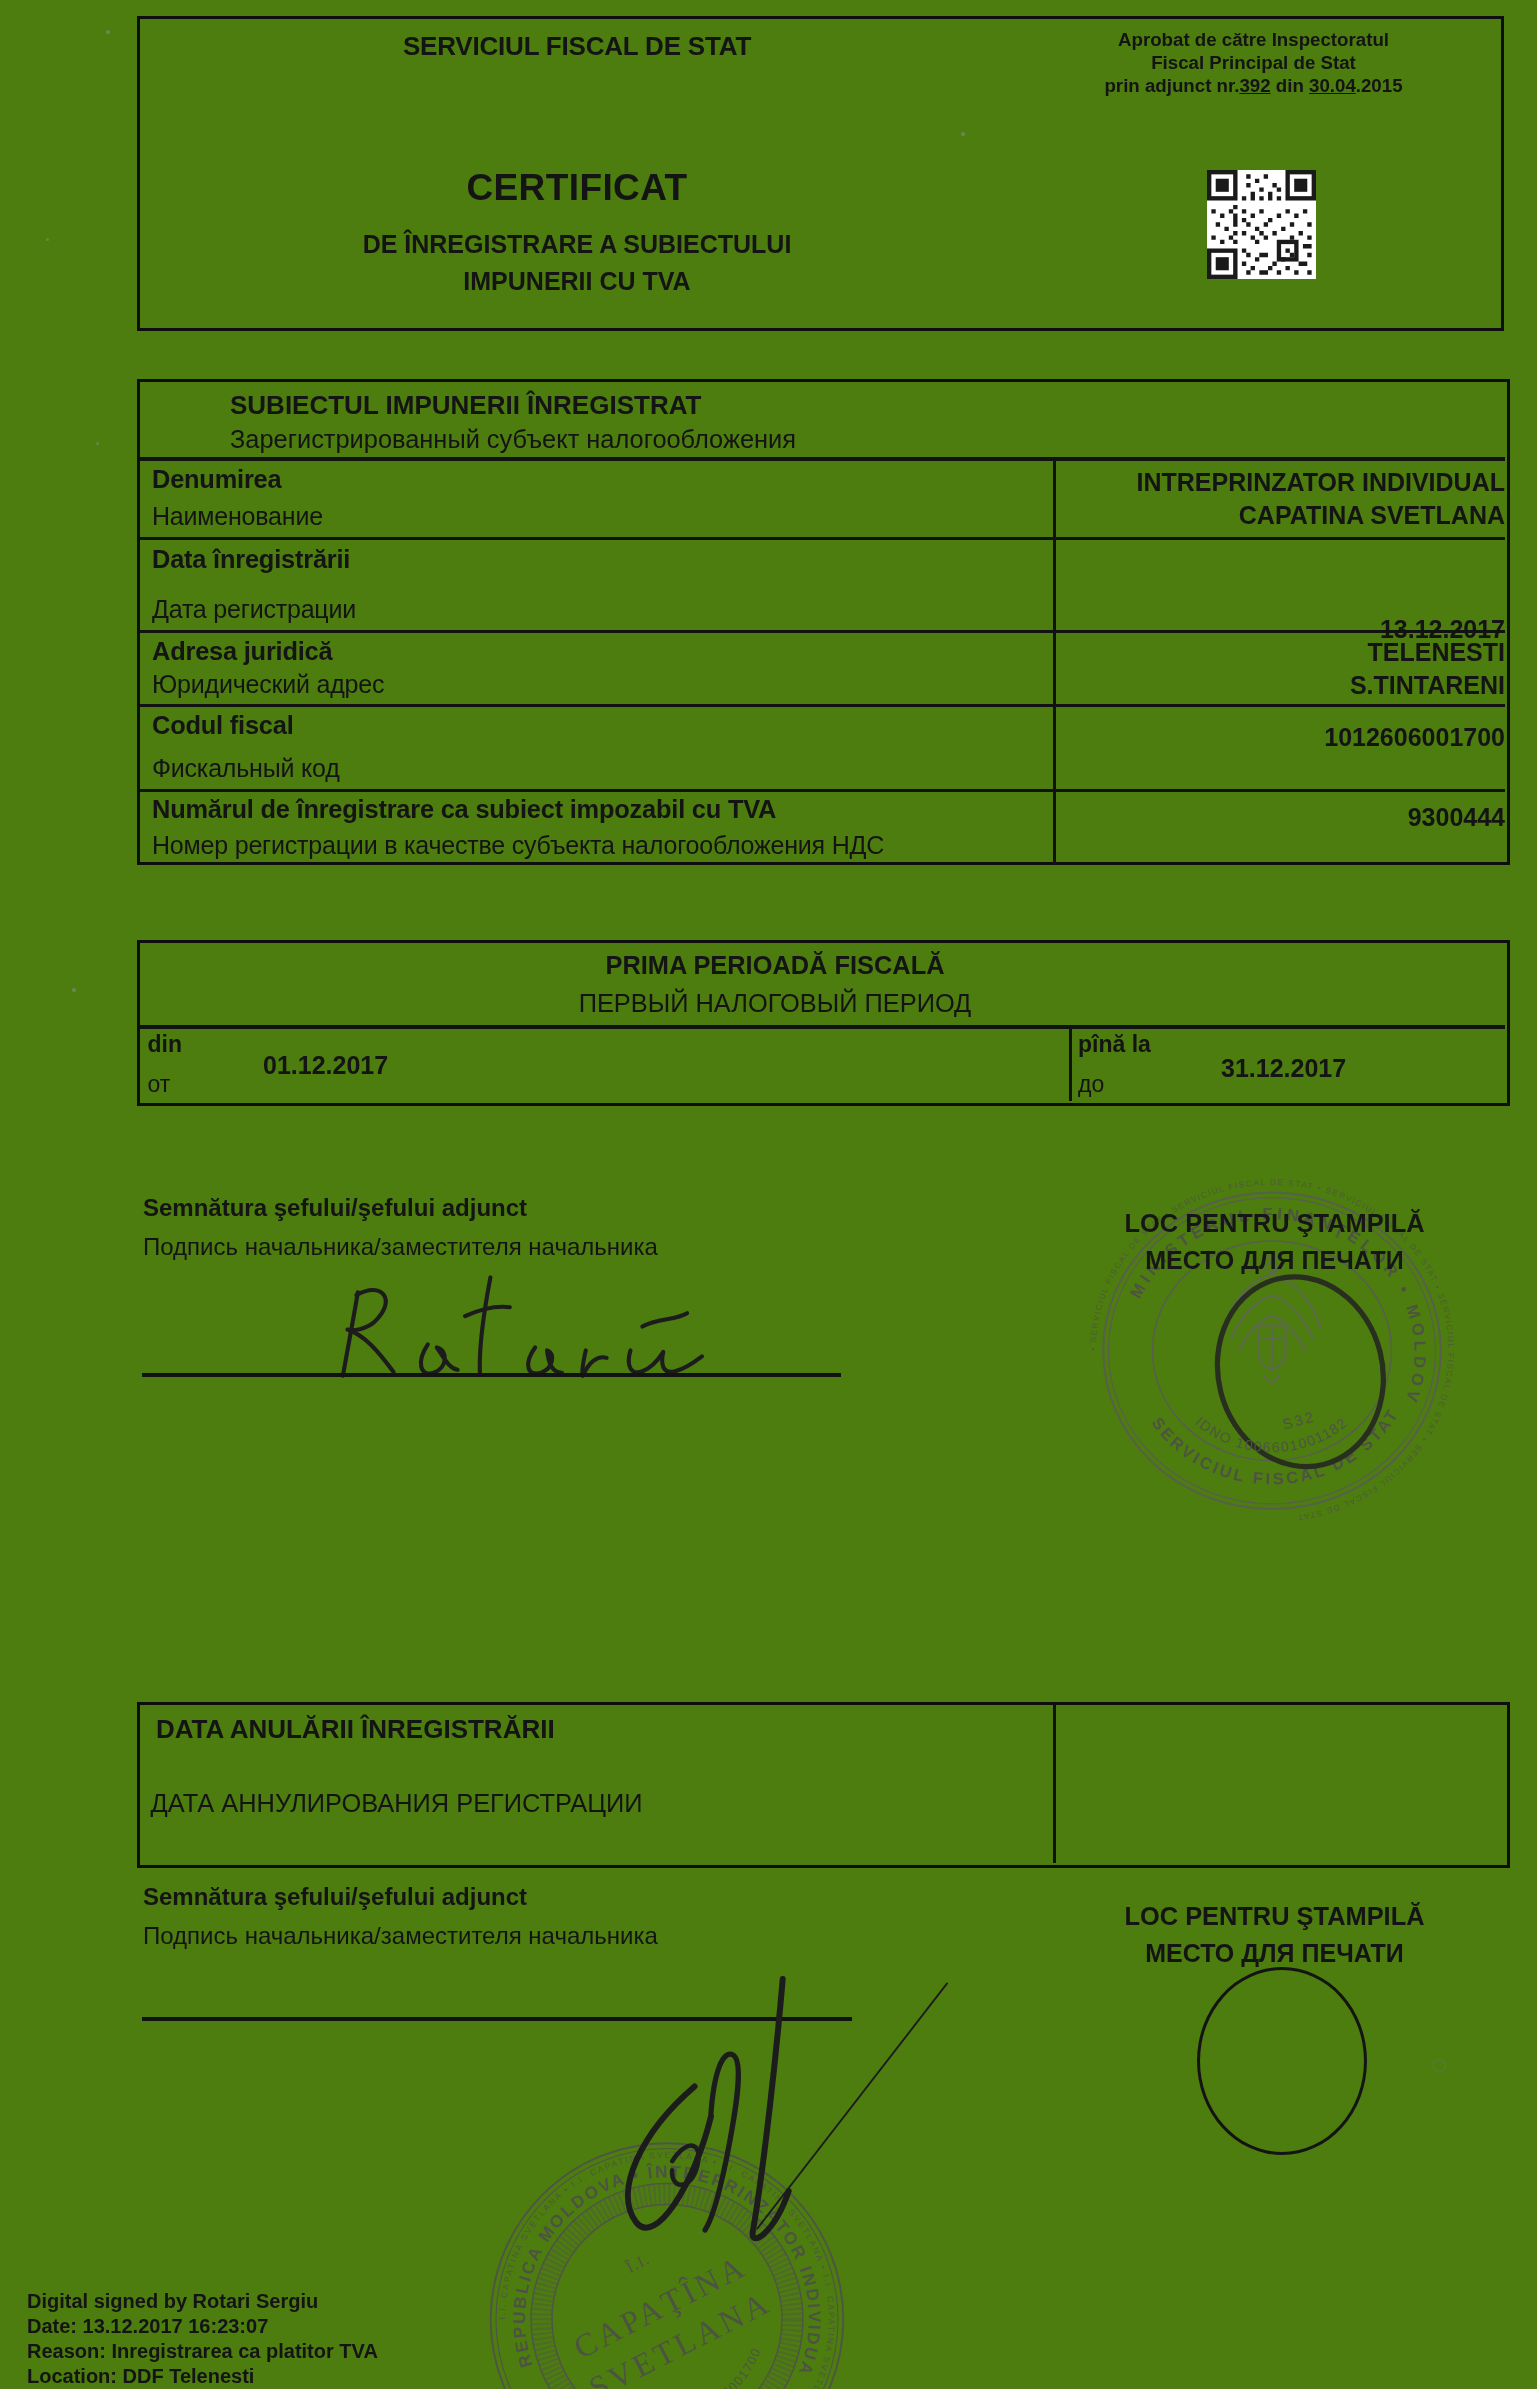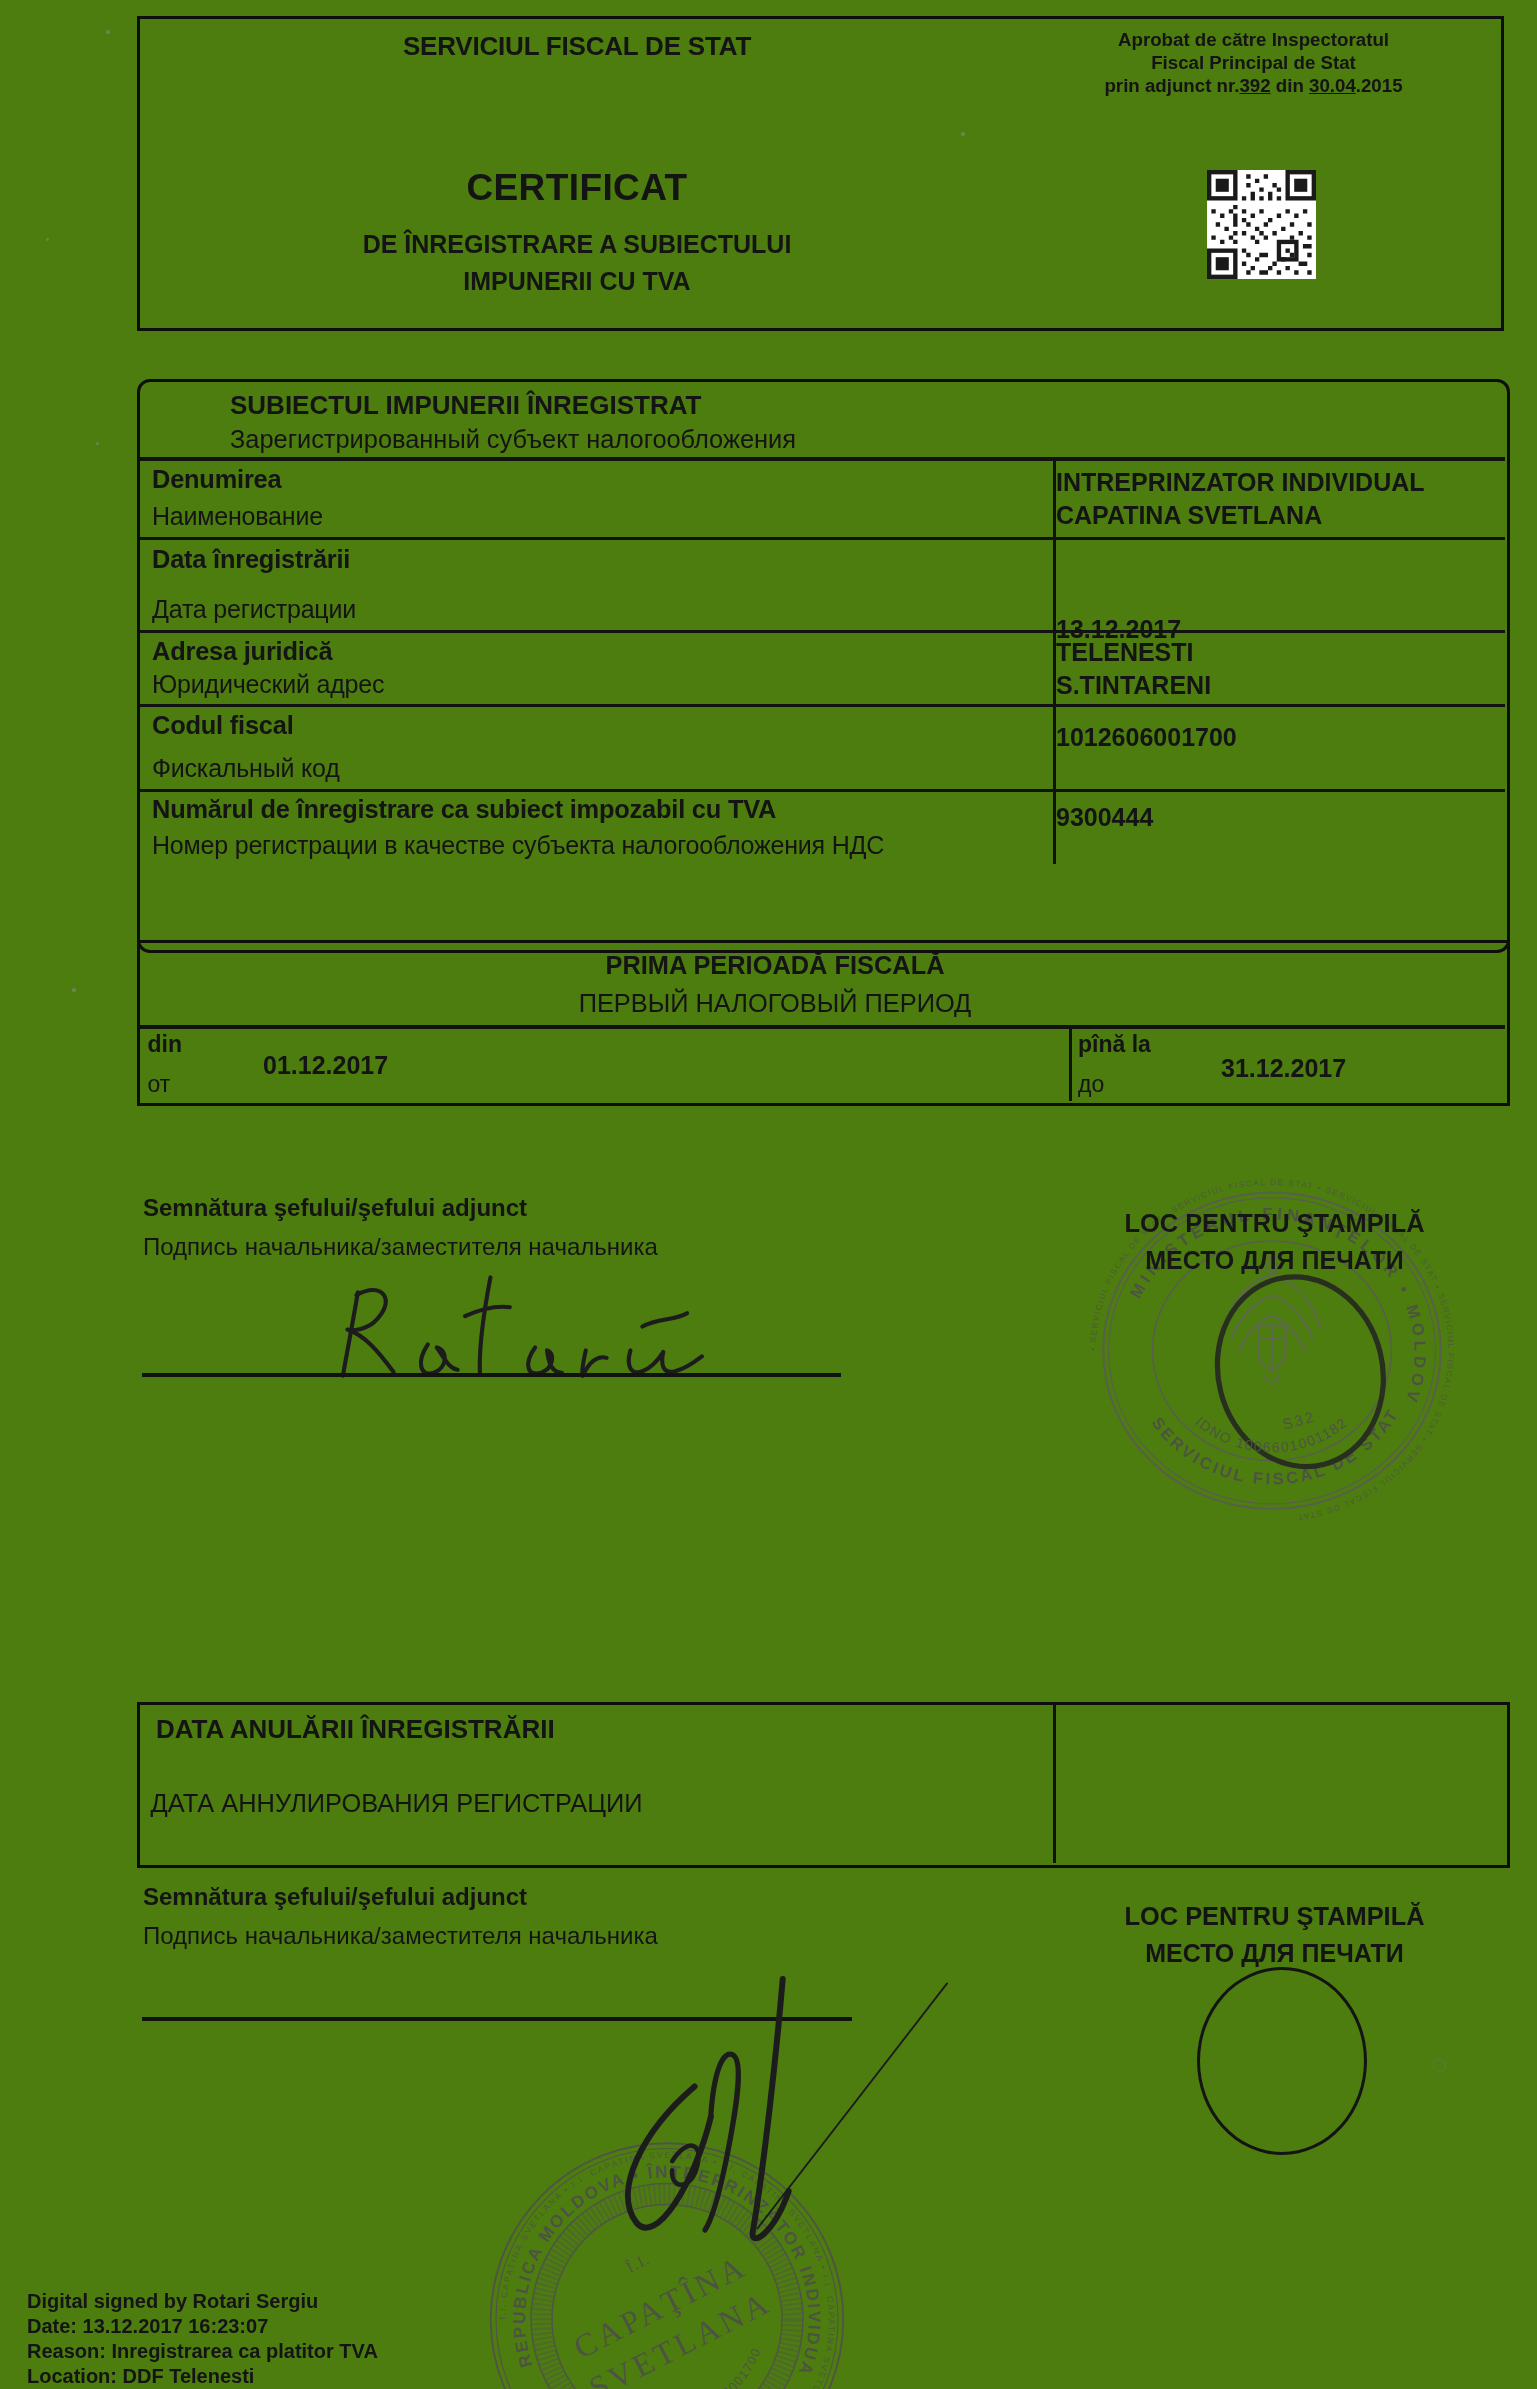--- a/index.html
+++ b/index.html
@@ -10,21 +10,21 @@
   .b{font-weight:bold;}
   .ctr{text-align:center;}
   .u{text-decoration:underline;}
   .box{position:absolute;border:3.7px solid #0e0e0e;box-sizing:border-box;}
   .hline{position:absolute;background:#121212;}
   .vline{position:absolute;background:#121212;}
   .lbl-ro{position:absolute;left:12px;font-weight:bold;font-size:25.4px;letter-spacing:-0.2px;}
   .lbl-ru{position:absolute;left:12px;font-size:25px;letter-spacing:-0.2px;}
   .row{position:absolute;left:0;box-sizing:border-box;}
   .valcell{position:absolute;display:flex;flex-direction:column;justify-content:center;
-           align-items:flex-start;font-weight:bold;font-size:25px;line-height:33px;text-align:center;}
+           align-items:flex-end;font-weight:bold;font-size:25px;line-height:33px;text-align:center;}
   .speck{position:absolute;background:#8a8a8a;border-radius:50%;opacity:.55;}
   .sig-stroke{stroke:#1c1c1c;fill:none;stroke-linecap:round;stroke-linejoin:round;}
   .stamp-gray text, .stamp-gray textPath{fill:#4d4d4d;}
   .stamp-gray{opacity:.85;}
   svg{position:absolute;}
 </style>
 </head>
 <body>
 
 <div id="page">
@@ -71,21 +71,21 @@
                  M8 9h1v1H8zM10 10h1v1h-1zM12 9h1v1h-1zM14 11h1v1h-1zM16 10h1v1h-1zM18 9h1v1h-1zM20 10h1v1h-1zM22 9h1v1h-1z
                  M9 12h1v1H9zM11 13h1v1h-1zM13 12h1v1h-1zM15 14h1v1h-1zM17 13h1v1h-1zM19 12h1v1h-1zM21 14h1v1h-1zM23 12h1v1h-1z
                  M8 14h1v1H8zM10 15h1v1h-1zM12 14h1v1h-1zM8 11h1v1H8zM23 15h1v1h-1zM22 17h1v1h-1zM23 17h1v1h-1z
                  M8 18h1v1H8zM9 19h1v1H9zM11 20h1v1h-1zM13 19h1v1h-1zM15 21h1v1h-1zM17 20h1v1h-1zM19 19h1v1h-1zM21 21h1v1h-1zM23 19h1v1h-1z
                  M10 22h1v1h-1zM12 23h1v1h-1zM14 22h1v1h-1zM16 23h1v1h-1zM18 22h1v1h-1zM20 23h1v1h-1zM9 23h1v1H9zM13 23h1v1h-1zM22 21h1v1h-1z
                  M11 16h1v1h-1zM13 15h1v1h-1zM19 15h1v1h-1zM12 19h1v1h-1zM8 21h1v1H8zM23 23h1v1h-1z"></path>
       </g>
     </svg>
   </div>
 
-  <div class="box" style="left:137px;top:379px;width:1373px;height:574px;border-radius:13px;">
+  <div class="box" style="left:137px;top:379px;width:1373px;height:486px;">
 
     <div class="abs b" style="left:90px;top:7.5px;font-size:26px;">SUBIECTUL IMPUNERII ÎNREGISTRAT</div>
     <div class="abs" style="left:90px;top:43px;font-size:25.4px;">Зарегистрированный субъект налогообложения</div>
     <div class="hline" style="left:0;top:75px;width:1365px;height:3.7px;"></div>
 
     <div class="row" style="top:78px;width:1365px;height:77px;padding-left:28px;">
       <span class="lbl-ro" style="top:4.5px;">Denumirea</span>
       <span class="lbl-ru" style="bottom:6px;">Наименование</span>
       <div class="vline" style="left:913px;top:0;width:3px;height:77px;"></div>
       <div class="valcell" style="left:916px;top:0;width:449px;height:77px;">

